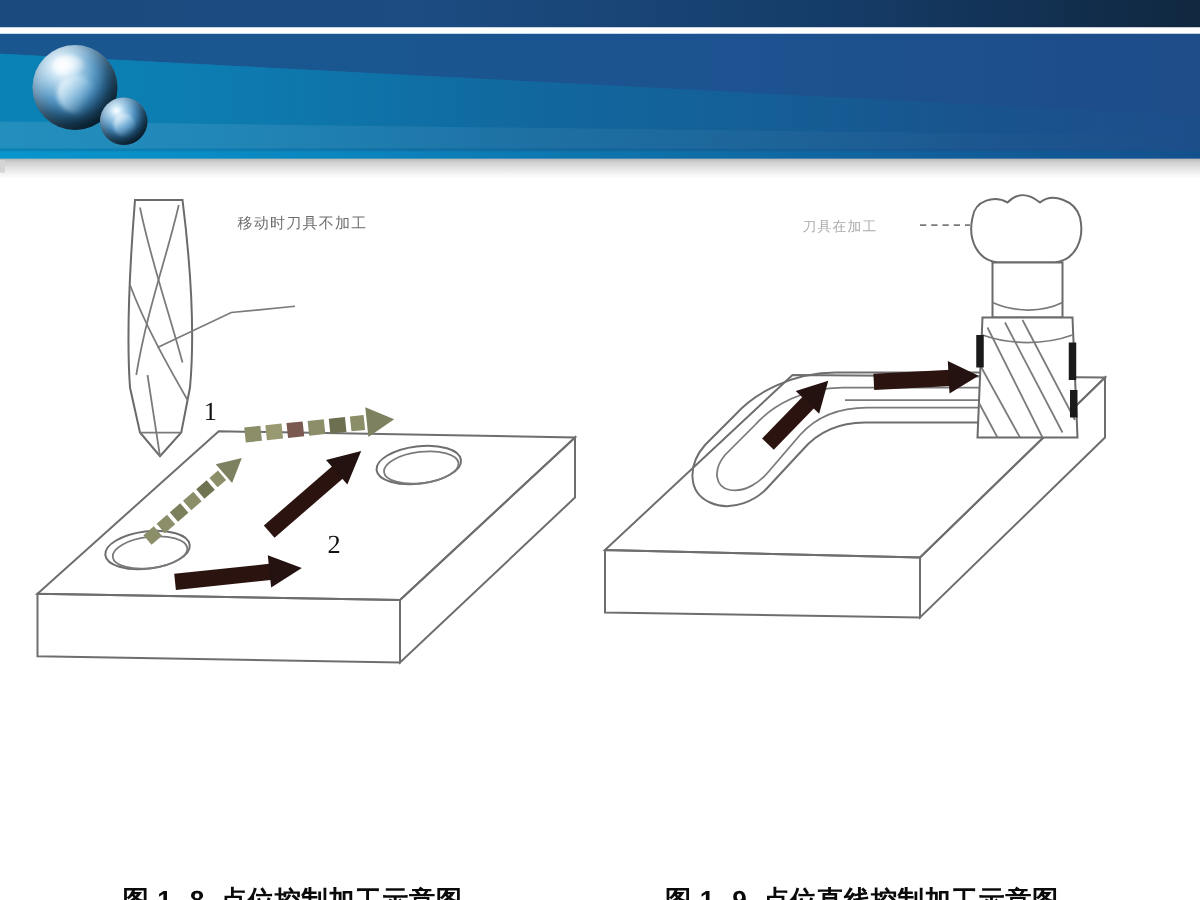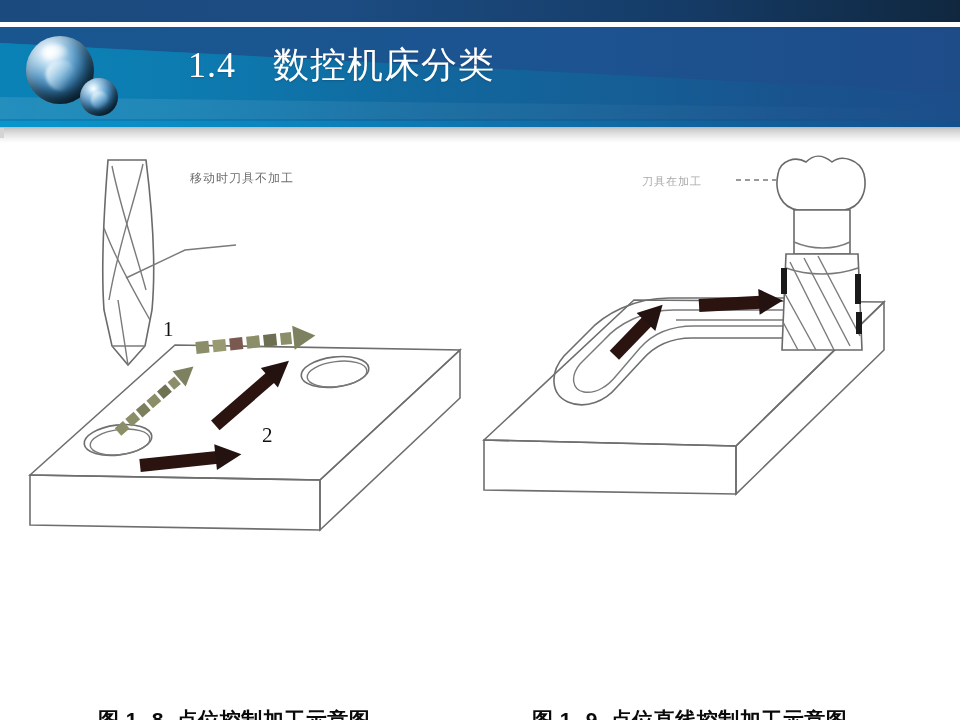--- a/index.html
+++ b/index.html
@@ -223,21 +223,20 @@
       <div class="banner-bottom-strip"></div>
     </div>
 
     <div class="logo">
       <div class="sphere-big">
         <div class="sphere-big-hl"></div>
       </div>
       <div class="sphere-small"></div>
     </div>
 
-    <div class="slide-title">1.4　数控机床分类</div>
 
     <div class="header-shadow"></div>
     <div class="header-shadow-tick"></div>
   </div>
 
   <div class="figures">
 
     <div class="figure figure-left">
       <svg width="480" height="440" viewBox="0 0 480 440">
 

